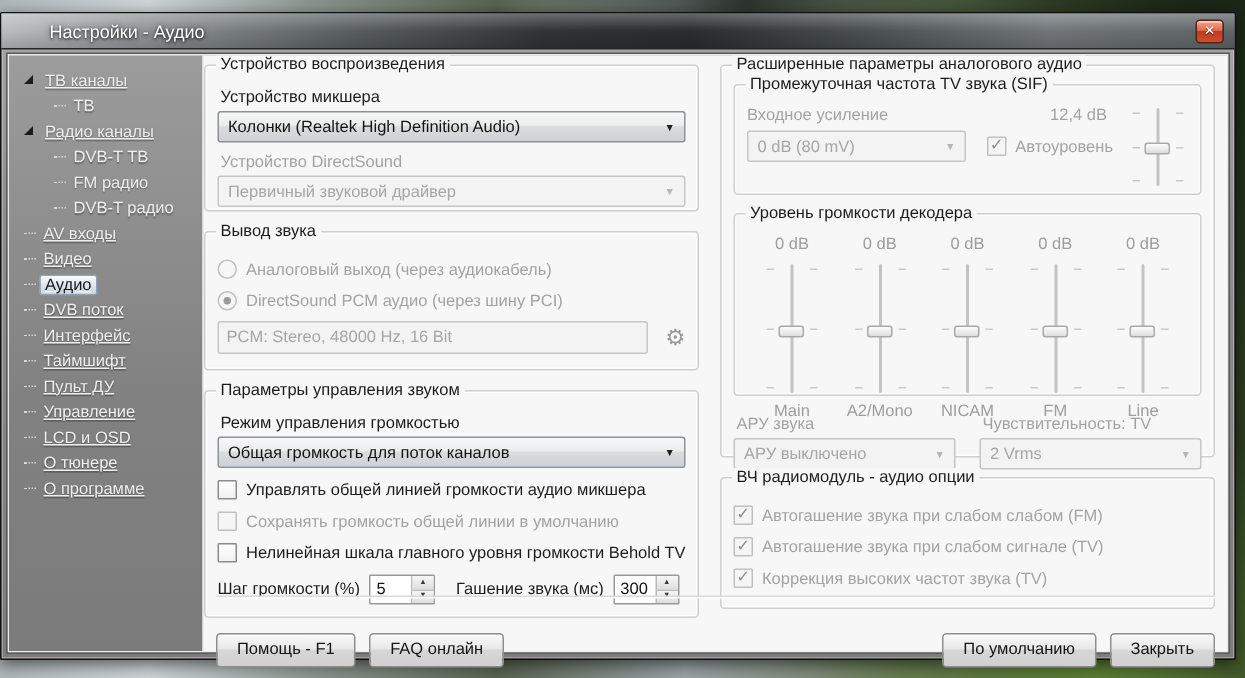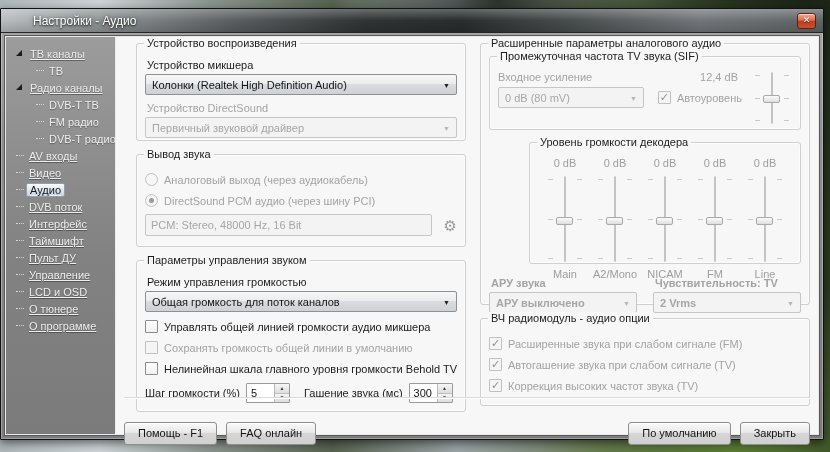--- a/index.html
+++ b/index.html
@@ -41,21 +41,21 @@
   .ti { height:17px; display:flex; align-items:center; cursor:pointer; white-space:nowrap; }
   .ti .lbl { text-shadow:0 1px 1px rgba(0,0,0,.35); padding:0 3px; }
   .ti.lvl0 { padding-left:4px;text-decoration:underline; }
   .ti.lvl1 { padding-left:24px; }
   .exp { width:0; height:0; border-left:6px solid transparent; border-bottom:6px solid #1c1c1c; margin:0 5px 2px 0; }
   .conn { width:8px; height:1px; border-top:1px dotted #d6d6d6; margin-right:2px; flex:none; }
   .ti.sel .lbl { background:linear-gradient(180deg,#fafcfe,#d9e2ea 60%,#c8d4df); border:1px solid #8ba0b4;
     border-radius:2px; color:#16191c; text-shadow:none; padding:0 3px; }
 
   
-  .content { flex:1; background:#f7f7f7; border-left:1px solid #ececec; position:relative; padding:6px 8px 0 20px; }
+  .content { flex:1; background:#f7f7f7; border-left:1px solid #ececec; position:relative; padding:6px 8px 0 0; }
   .cols { display:flex; gap:14px; }
   .col { width:330px; }
 
   .group { position:relative; border:1px solid #cfcfcf; border-radius:3px; padding:14px 8px 8px 8px;
     box-shadow:inset 0 0 0 1px rgba(255,255,255,.7); }
   .gtitle { position:absolute; top:-7px; left:7px; background:#f7f7f7; padding:0 3px; color:#1c1c1c; }
 
   .flabel { color:#1c1c1c; margin:1px 2px 3px 2px; }
   .flabel.dis { color:#a3a3a3; }
 
@@ -109,21 +109,21 @@
   .sif-slider { position:absolute; right:2px; top:-2px; height:58px; }
   .sif-slider .thumb { top:45%; }
 
   
   .decoder-row { display:flex; justify-content:space-between; padding:0 2px; }
   .chan { width:56px; display:flex; flex-direction:column; align-items:center; }
   .chan-val, .chan-name { color:#9d9d9d; }
   .chan .vslider { height:92px; margin:4px 0 3px 0; }
   .chan .thumb { top:48%; }
 
-  .agc-row { display:flex; gap:16px; margin-top:10px;font-weight:bold; }
+  .agc-row { display:flex; gap:16px; margin-top:10px; }
   .agc-col { width:150px; }
 
   .subgroup { margin-bottom:12px; }
 
   
   .footer { position:absolute; left:8px; right:8px; bottom:0; height:37px; border-top:1px solid #dadada;
     box-shadow:0 1px 0 #ffffff inset; display:flex; align-items:center; gap:9px; padding-top:1px; }
   .btn { height:23px; padding:0 13px; border:1px solid #8e8e8e; border-radius:3px; cursor:pointer;
     background:linear-gradient(180deg,#fafafa,#e8e8e8 45%,#d6d6d6 50%,#d0d0d0); color:#141414;
     display:flex; align-items:center; box-shadow:inset 0 1px 0 #ffffff;margin-top:33px; }
@@ -332,21 +332,21 @@
                     <div class="ticks r">
                         <i></i>
                         <i></i>
                         <i></i>
                       </div>
                     <div class="thumb"></div>
                   </div>
                 </div>
               </div>
 
-              <div class="group subgroup" style="height:122px;margin-left:40px;">
+              <div class="group subgroup" style="height:122px;">
                 <span class="gtitle">Уровень громкости декодера</span>
                 <div class="decoder-row">
                   <div class="chan">
                     <div class="chan-val">0 dB</div>
                     <div class="vslider">
                       <div class="ticks l">
                           <i></i>
                           <i></i>
                           <i></i>
                         </div>
@@ -452,21 +452,21 @@
                 </div>
               </div>
             </div>
 
             <div class="group" style="height:88px; margin-top:13px;">
               <span class="gtitle">ВЧ радиомодуль - аудио опции</span>
               <div class="check-row">
                 <span class="cb dis">
                     <span class="mark">✓</span>
                   </span>
-                <span class="clabel dis">Расширенные звука при слабом сигнале (FM)</span>
+                <span class="clabel dis">Автогашение звука при слабом слабом (FM)</span>
               </div>
               <div class="check-row">
                 <span class="cb dis">
                     <span class="mark">✓</span>
                   </span>
                 <span class="clabel dis">Автогашение звука при слабом сигнале (TV)</span>
               </div>
               <div class="check-row">
                 <span class="cb dis">
                     <span class="mark">✓</span>

